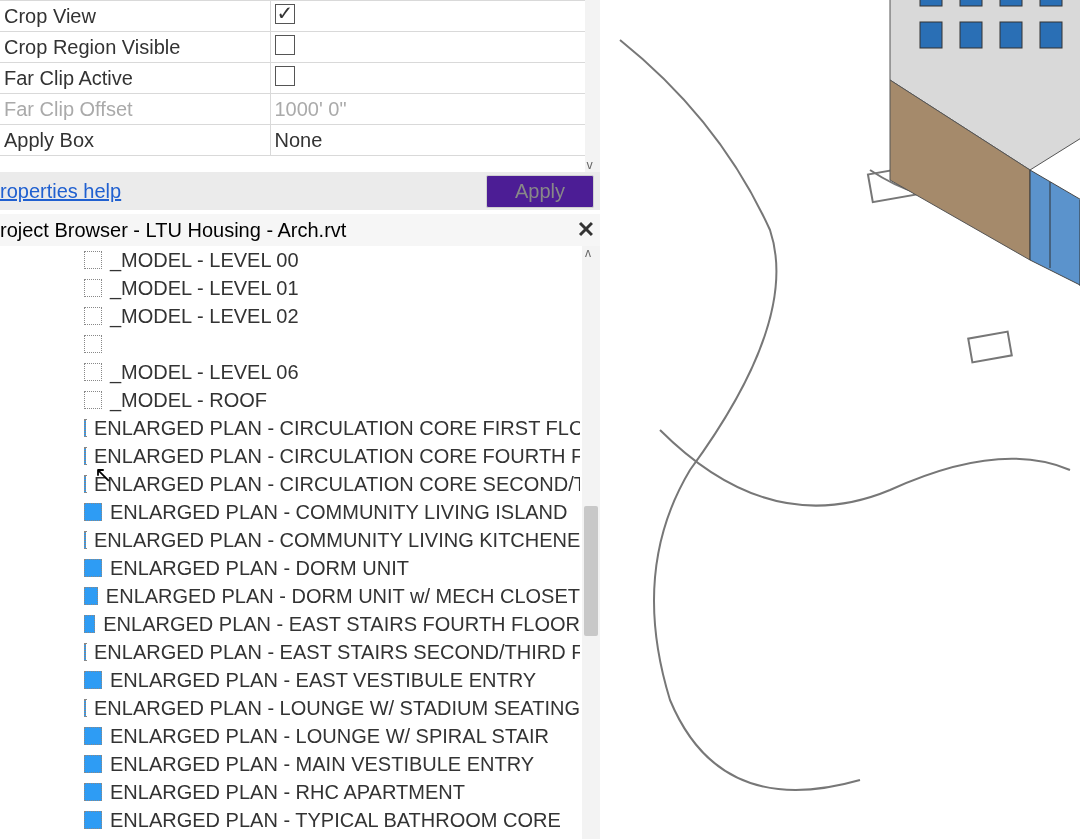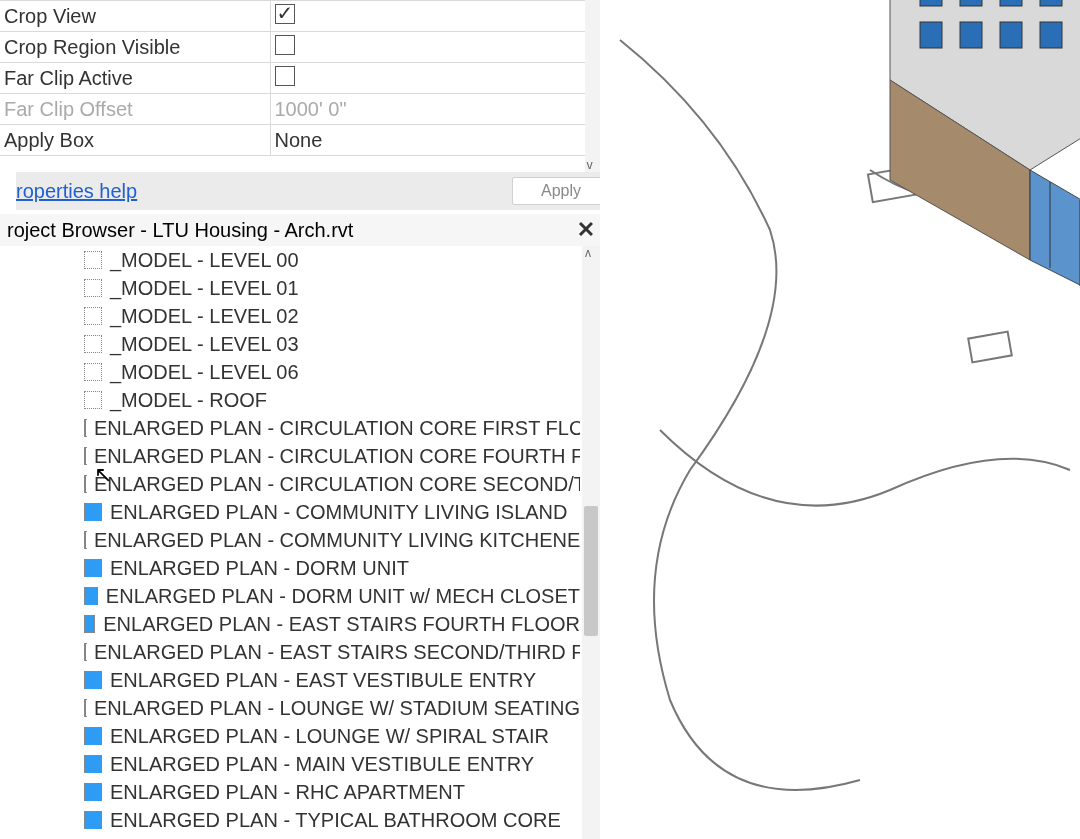--- a/index.html
+++ b/index.html
@@ -8,27 +8,27 @@
   
   .props { position: absolute; top: 0; left: 0; width: 600px; }
   .props table { width: 100%; border-collapse: collapse; }
   .props td { border: 1px solid #d9d9d9; border-left: none; height: 31px; padding: 0 4px; font-size: 20px; color: #333; }
   .props tr td:first-child { width: 270px; }
   .props tr.disabled td { color: #aaa; }
   .props .chk { display:inline-block; width:20px; height:20px; border:1.5px solid #555; background:#fff; position:relative; }
   .props .chk.on::after { content:"✓"; position:absolute; top:-4px; left:1px; font-size:20px; color:#333; }
   .props-scroll { position:absolute; left:585px; top:0; width:15px; height:172px; background:#f3f3f3; }
   .props-scroll::after { content:"v"; position:absolute; bottom:0; left:1px; font-size:12px; color:#666; font-family:monospace; }
-  .props-footer { position:absolute; top:172px; left:16px; width:600px; height:38px; background:#ebebeb; display:flex; align-items:center;justify-content:center; }
+  .props-footer { position:absolute; top:172px; left:0; width:600px; height:38px; background:#ebebeb; display:flex; align-items:center;justify-content:center; }
   .props-footer a { color:#2060d0; text-decoration:underline; font-size:20px; margin-left:0; }
-  .apply { margin-left:auto; margin-right:6px; padding:4px 28px; font-size:16px; color:#888; background:#ffffff; border:1px solid #d0d0d0; border-radius:2px; }
+  .apply { margin-left:auto; margin-right:6px; padding:4px 28px; font-size:20px; color:#888; background:#4c1d95; border:1px solid #d0d0d0; border-radius:2px; }
 
   
   .pb { position:absolute; top:214px; left:0; width:600px; }
-  .pb-header { display:flex; align-items:center; height:32px; font-size:20px; background:#f6f6f6; padding-left:7px; }
+  .pb-header { display:flex; align-items:center; height:32px; font-size:20px; background:#f6f6f6; padding-left:0; }
   .pb-header .title { flex:1; overflow:hidden; white-space:nowrap; }
   .pb-close { width:28px; text-align:center; font-size:22px; font-weight:bold; color:#333; cursor:pointer; }
   .pb-body { position:relative; height:593px; overflow:hidden; background:#fff; }
   .pb-items { position:absolute; top:0; left:84px; right:20px; }
   .pb-item { display:flex; align-items:center; height:28px; font-size:20px; color:#333; white-space:nowrap; overflow:hidden; gap:8px; cursor:pointer; }
   .pb-item .sheet { width:18px; height:18px; border:1px dotted #888; display:inline-flex; align-items:center; justify-content:center; }
   .pb-item .sheet.white { background:#fff; }
   .pb-item .sheet.blue  { background:#2e9cf4; }
   .pb-scroll { position:absolute; top:0; right:0; width:18px; height:100%; background:#f3f3f3; }
   .pb-scroll .up { position:absolute; top:0; left:3px; font-size:12px; color:#666; }
@@ -90,21 +90,20 @@
         <div class="pb-item">
           <span class="sheet white"></span>
           <span>_MODEL - LEVEL 01</span>
         </div>
         <div class="pb-item">
           <span class="sheet white"></span>
           <span>_MODEL - LEVEL 02</span>
         </div>
         <div class="pb-item">
           <span class="sheet white"></span>
-          <span>_MODEL - LEVEL 03</span>
         </div>
         <div class="pb-item">
           <span class="sheet white"></span>
           <span>_MODEL - LEVEL 06</span>
         </div>
         <div class="pb-item">
           <span class="sheet white"></span>
           <span>_MODEL - ROOF</span>
         </div>
         <div class="pb-item">

